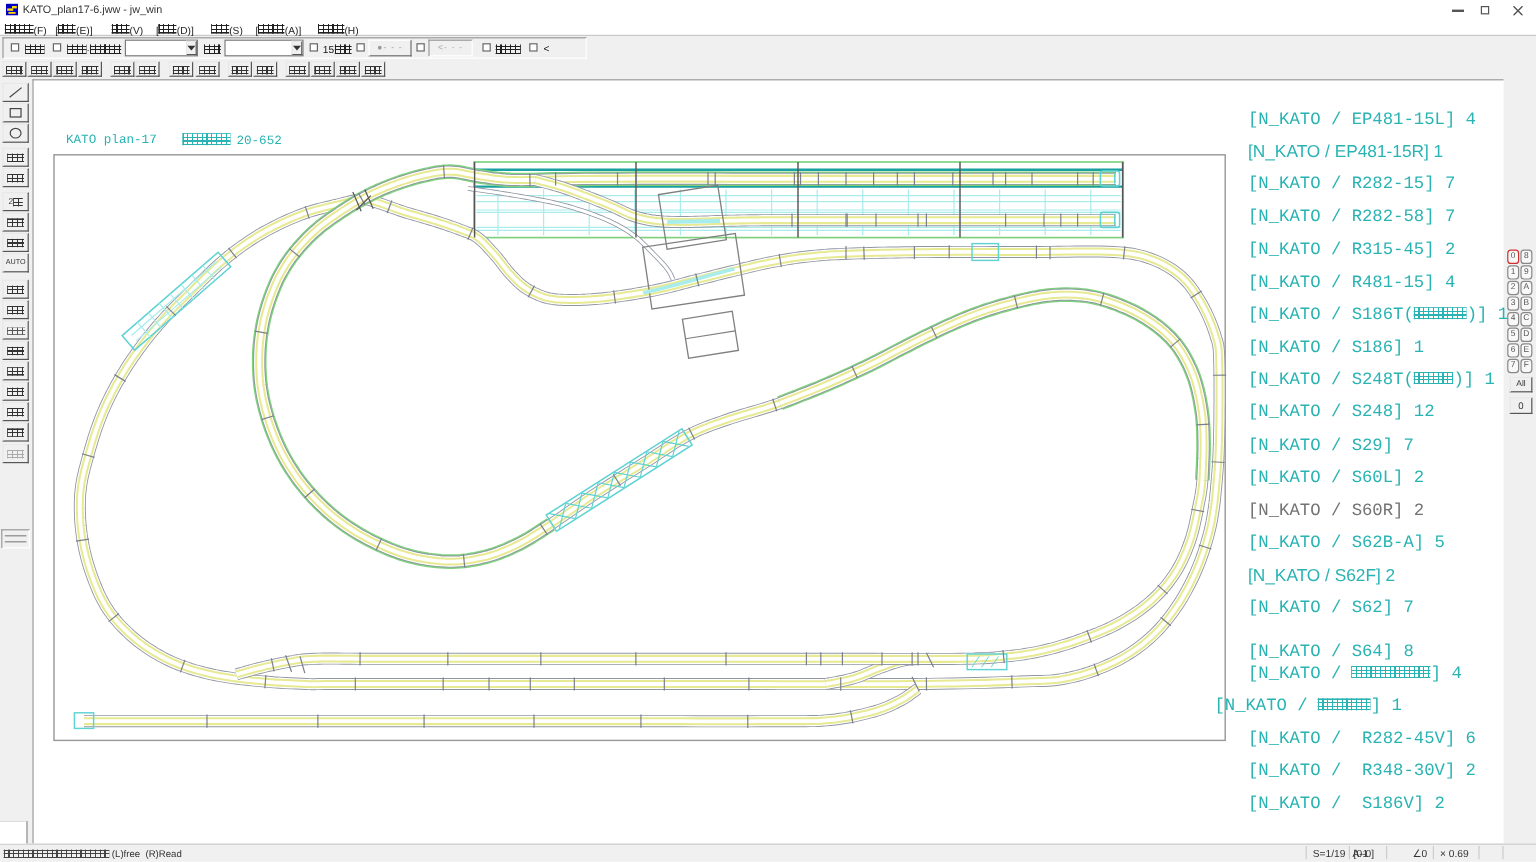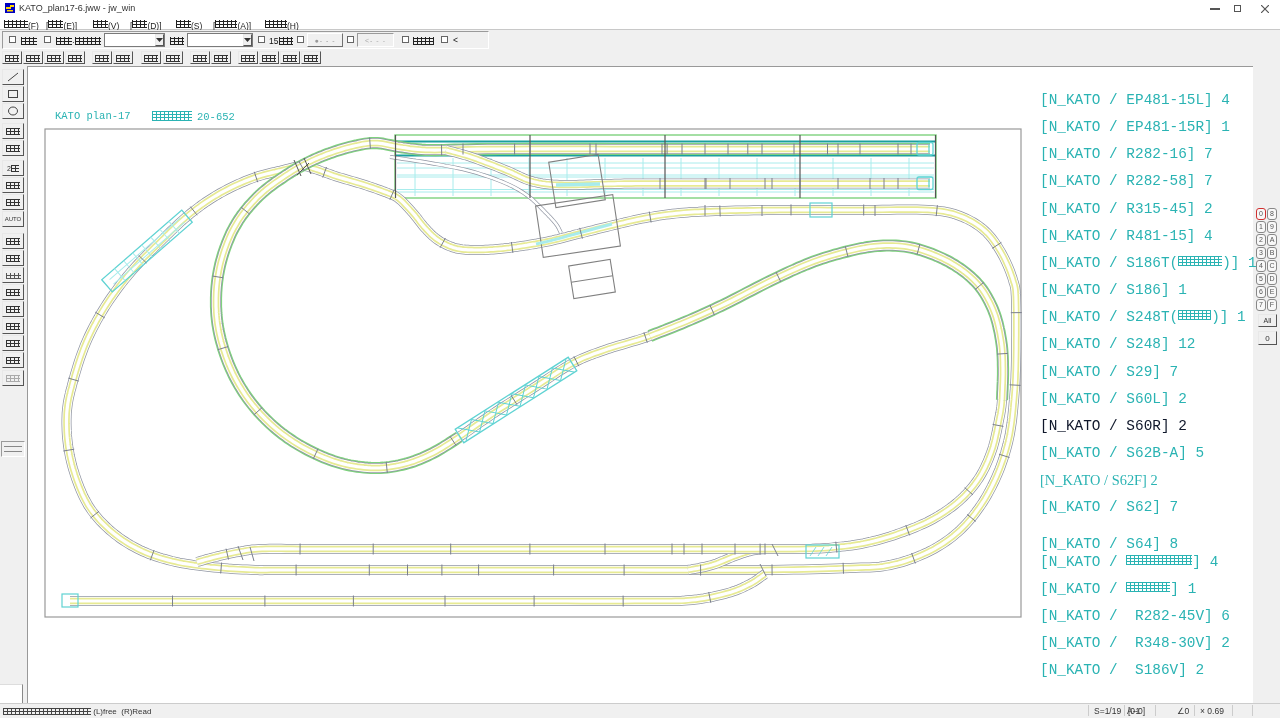--- a/index.html
+++ b/index.html
@@ -383,38 +383,38 @@
 <path d="M294,160L301,176M304,158L311,174M297,175L309,163" stroke="#555" stroke-width="1"></path>
 <path d="M238,546L243,560M250,547L254,561" stroke="#7a7f8c" stroke-width="1"></path>
 <path d="M760,564L766,576M772,544L778,556" stroke="#7a7f8c" stroke-width="1"></path>
 <g font-family="Liberation Mono, monospace" fill="#2ab3b3">
 <text x="55" y="119" font-size="10.5">KATO plan-17</text>
 <text x="197" y="120" font-size="10.5">20-652</text>
 </g>
 </svg>
 <div class="abs" style="left:152px;top:110px"><i class="jp" style="width:40px;height:10px;background:repeating-linear-gradient(90deg,#2ab3b3 0 1px,transparent 1px 4px),repeating-linear-gradient(0deg,#2ab3b3 0 1px,transparent 1px 3px);"></i></div>
 <div class="abs" style="left:1040px;top:92.0px;font-family:'Liberation Mono',monospace;font-size:14.4px;color:#2ab3b3;white-space:pre"><span>[N_KATO / EP481-15L] 4</span></div>
-<div class="abs" style="left:1040px;top:119.2px;font-family:Liberation Mono, monospace;font-size:14.4px;color:#2ab3b3;white-space:pre"><span>[N_KATO / EP481-15R] 1</span></div>
-<div class="abs" style="left:1040px;top:146.3px;font-family:'Liberation Mono',monospace;font-size:14.4px;color:#2ab3b3;white-space:pre"><span>[N_KATO / R282-16] 7</span></div>
+<div class="abs" style="left:1040px;top:119.2px;font-family:Liberation Sans, sans-serif;font-size:14.4px;color:#2ab3b3;white-space:pre"><span>[N_KATO / EP481-15R] 1</span></div>
+<div class="abs" style="left:1040px;top:146.3px;font-family:'Liberation Mono',monospace;font-size:14.4px;color:#2ab3b3;white-space:pre"><span>[N_KATO / R282-15] 7</span></div>
 <div class="abs" style="left:1040px;top:173.4px;font-family:'Liberation Mono',monospace;font-size:14.4px;color:#2ab3b3;white-space:pre"><span>[N_KATO / R282-58] 7</span></div>
 <div class="abs" style="left:1040px;top:200.6px;font-family:'Liberation Mono',monospace;font-size:14.4px;color:#2ab3b3;white-space:pre"><span>[N_KATO / R315-45] 2</span></div>
 <div class="abs" style="left:1040px;top:227.8px;font-family:'Liberation Mono',monospace;font-size:14.4px;color:#2ab3b3;white-space:pre"><span>[N_KATO / R481-15] 4</span></div>
 <div class="abs" style="left:1040px;top:254.9px;font-family:'Liberation Mono',monospace;font-size:14.4px;color:#2ab3b3;white-space:pre"><span>[N_KATO / S186T(</span><i class="jp" style="width:44px;height:10px;background:repeating-linear-gradient(90deg,#2ab3b3 0 1px,transparent 1px 4px),repeating-linear-gradient(0deg,#2ab3b3 0 1px,transparent 1px 3px);"></i><span>)] 1</span></div>
 <div class="abs" style="left:1040px;top:282.0px;font-family:'Liberation Mono',monospace;font-size:14.4px;color:#2ab3b3;white-space:pre"><span>[N_KATO / S186] 1</span></div>
 <div class="abs" style="left:1040px;top:309.2px;font-family:'Liberation Mono',monospace;font-size:14.4px;color:#2ab3b3;white-space:pre"><span>[N_KATO / S248T(</span><i class="jp" style="width:33px;height:10px;background:repeating-linear-gradient(90deg,#2ab3b3 0 1px,transparent 1px 4px),repeating-linear-gradient(0deg,#2ab3b3 0 1px,transparent 1px 3px);"></i><span>)] 1</span></div>
 <div class="abs" style="left:1040px;top:336.4px;font-family:'Liberation Mono',monospace;font-size:14.4px;color:#2ab3b3;white-space:pre"><span>[N_KATO / S248] 12</span></div>
 <div class="abs" style="left:1040px;top:363.5px;font-family:'Liberation Mono',monospace;font-size:14.4px;color:#2ab3b3;white-space:pre"><span>[N_KATO / S29] 7</span></div>
 <div class="abs" style="left:1040px;top:390.6px;font-family:'Liberation Mono',monospace;font-size:14.4px;color:#2ab3b3;white-space:pre"><span>[N_KATO / S60L] 2</span></div>
-<div class="abs" style="left:1040px;top:417.8px;font-family:'Liberation Mono',monospace;font-size:14.4px;color:#0f172a;white-space:pre"><span>[N_KATO / S60R] 2</span></div>
+<div class="abs" style="left:1040px;top:417.8px;font-family:'Liberation Mono',monospace;font-size:14.4px;color:#737373;white-space:pre"><span>[N_KATO / S60R] 2</span></div>
 <div class="abs" style="left:1040px;top:444.9px;font-family:'Liberation Mono',monospace;font-size:14.4px;color:#2ab3b3;white-space:pre"><span>[N_KATO / S62B-A] 5</span></div>
-<div class="abs" style="left:1040px;top:472.1px;font-family:Liberation Serif, serif;font-size:14.4px;color:#2ab3b3;white-space:pre"><span>[N_KATO / S62F] 2</span></div>
+<div class="abs" style="left:1040px;top:472.1px;font-family:Liberation Sans, sans-serif;font-size:14.4px;color:#2ab3b3;white-space:pre"><span>[N_KATO / S62F] 2</span></div>
 <div class="abs" style="left:1040px;top:499.2px;font-family:'Liberation Mono',monospace;font-size:14.4px;color:#2ab3b3;white-space:pre"><span>[N_KATO / S62] 7</span></div>
 <div class="abs" style="left:1040px;top:536px;font-family:'Liberation Mono',monospace;font-size:14.4px;color:#2ab3b3;white-space:pre"><span>[N_KATO / S64] 8</span></div>
 <div class="abs" style="left:1040px;top:553.5px;font-family:'Liberation Mono',monospace;font-size:14.4px;color:#2ab3b3;white-space:pre"><span>[N_KATO / </span><i class="jp" style="width:66px;height:10px;background:repeating-linear-gradient(90deg,#2ab3b3 0 1px,transparent 1px 4px),repeating-linear-gradient(0deg,#2ab3b3 0 1px,transparent 1px 3px);"></i><span>] 4</span></div>
-<div class="abs" style="left:1040px;top:580.7px;font-family:'Liberation Mono',monospace;font-size:14.4px;color:#2ab3b3;white-space:pre"><span>[N_KATO / </span><i class="jp" style="width:44px;height:10px;background:repeating-linear-gradient(90deg,#2ab3b3 0 1px,transparent 1px 4px),repeating-linear-gradient(0deg,#2ab3b3 0 1px,transparent 1px 3px);"></i><span>] 1</span></div>
+<div class="abs" style="left:1012px;top:580.7px;font-family:'Liberation Mono',monospace;font-size:14.4px;color:#2ab3b3;white-space:pre"><span>[N_KATO / </span><i class="jp" style="width:44px;height:10px;background:repeating-linear-gradient(90deg,#2ab3b3 0 1px,transparent 1px 4px),repeating-linear-gradient(0deg,#2ab3b3 0 1px,transparent 1px 3px);"></i><span>] 1</span></div>
 <div class="abs" style="left:1040px;top:607.9px;font-family:'Liberation Mono',monospace;font-size:14.4px;color:#2ab3b3;white-space:pre"><span>[N_KATO /  R282-45V] 6</span></div>
 <div class="abs" style="left:1040px;top:635.0px;font-family:'Liberation Mono',monospace;font-size:14.4px;color:#2ab3b3;white-space:pre"><span>[N_KATO /  R348-30V] 2</span></div>
 <div class="abs" style="left:1040px;top:662.1px;font-family:'Liberation Mono',monospace;font-size:14.4px;color:#2ab3b3;white-space:pre"><span>[N_KATO /  S186V] 2</span></div>
 <div class="abs" style="left:1256px;top:208px;width:10px;height:12px;border:1px solid #d03030;background:#f8f8f8;border-radius:3px;font-size:7px;color:#555;text-align:center;line-height:10px">0</div>
 <div class="abs" style="left:1267px;top:208px;width:10px;height:12px;border:1px solid #888;background:#f8f8f8;border-radius:3px;font-size:7px;color:#555;text-align:center;line-height:10px">8</div>
 <div class="abs" style="left:1256px;top:221px;width:10px;height:12px;border:1px solid #888;background:#f8f8f8;border-radius:3px;font-size:7px;color:#555;text-align:center;line-height:10px">1</div>
 <div class="abs" style="left:1267px;top:221px;width:10px;height:12px;border:1px solid #888;background:#f8f8f8;border-radius:3px;font-size:7px;color:#555;text-align:center;line-height:10px">9</div>
 <div class="abs" style="left:1256px;top:234px;width:10px;height:12px;border:1px solid #888;background:#f8f8f8;border-radius:3px;font-size:7px;color:#555;text-align:center;line-height:10px">2</div>
 <div class="abs" style="left:1267px;top:234px;width:10px;height:12px;border:1px solid #888;background:#f8f8f8;border-radius:3px;font-size:7px;color:#555;text-align:center;line-height:10px">A</div>
 <div class="abs" style="left:1256px;top:247px;width:10px;height:12px;border:1px solid #888;background:#f8f8f8;border-radius:3px;font-size:7px;color:#555;text-align:center;line-height:10px">3</div>

